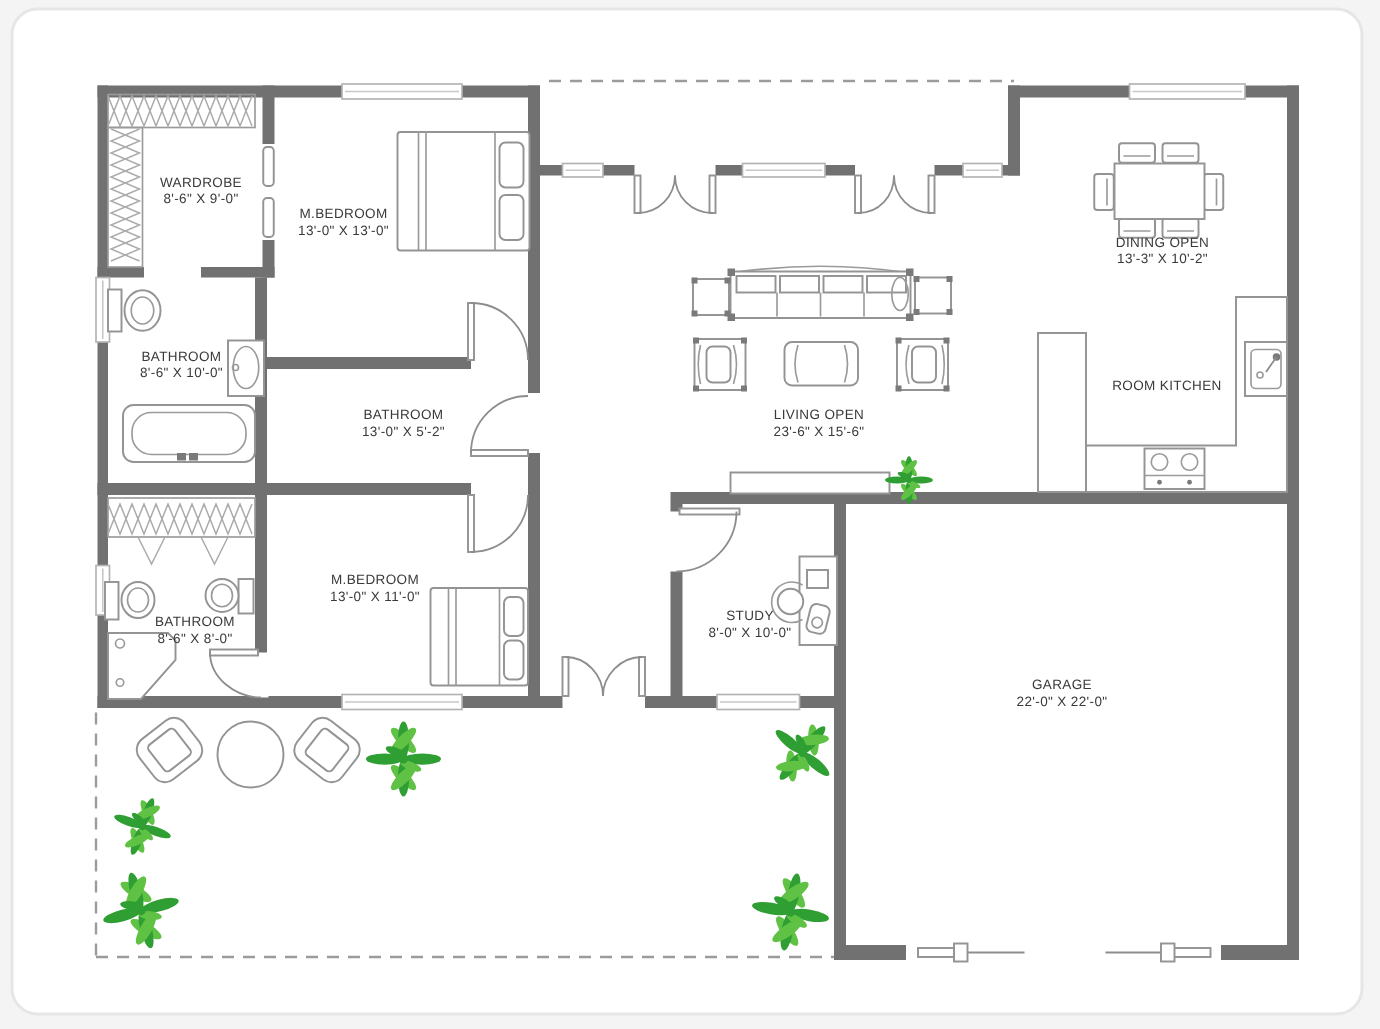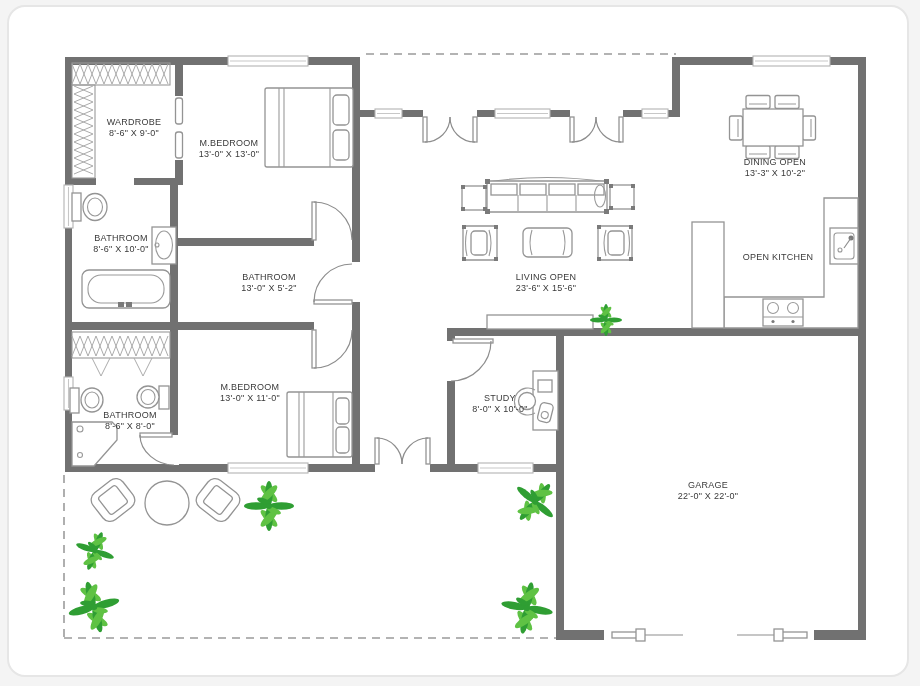--- a/index.html
+++ b/index.html
@@ -381,33 +381,33 @@
 </div>
 <div class="room-label" style="left:546px;top:282px">
   <span>LIVING OPEN</span>
   <span class="dims">23'-6" X 15'-6"</span>
 </div>
 <div class="room-label" style="left:775px;top:167px">
   <span>DINING OPEN</span>
   <span class="dims">13'-3" X 10'-2"</span>
 </div>
 <div class="room-label" style="left:778px;top:257px">
-  <span>OPEN KITCHEN</span>
+  <span>ROOM KITCHEN</span>
 </div>
 <div class="room-label" style="left:130px;top:420px">
   <span>BATHROOM</span>
   <span class="dims">8'-6" X 8'-0"</span>
 </div>
 <div class="room-label" style="left:250px;top:392px">
   <span>M.BEDROOM</span>
   <span class="dims">13'-0" X 11'-0"</span>
 </div>
-<div class="room-label" style="left:500px;top:403px">
+<div class="room-label" style="left:500px;top:416px">
   <span>STUDY</span>
   <span class="dims">8'-0" X 10'-0"</span>
 </div>
-<div class="room-label" style="left:708px;top:490px">
+<div class="room-label" style="left:708px;top:462px">
   <span>GARAGE</span>
   <span class="dims">22'-0" X 22'-0"</span>
 </div>
 
 </div>
 </div>
 
 </body></html>

